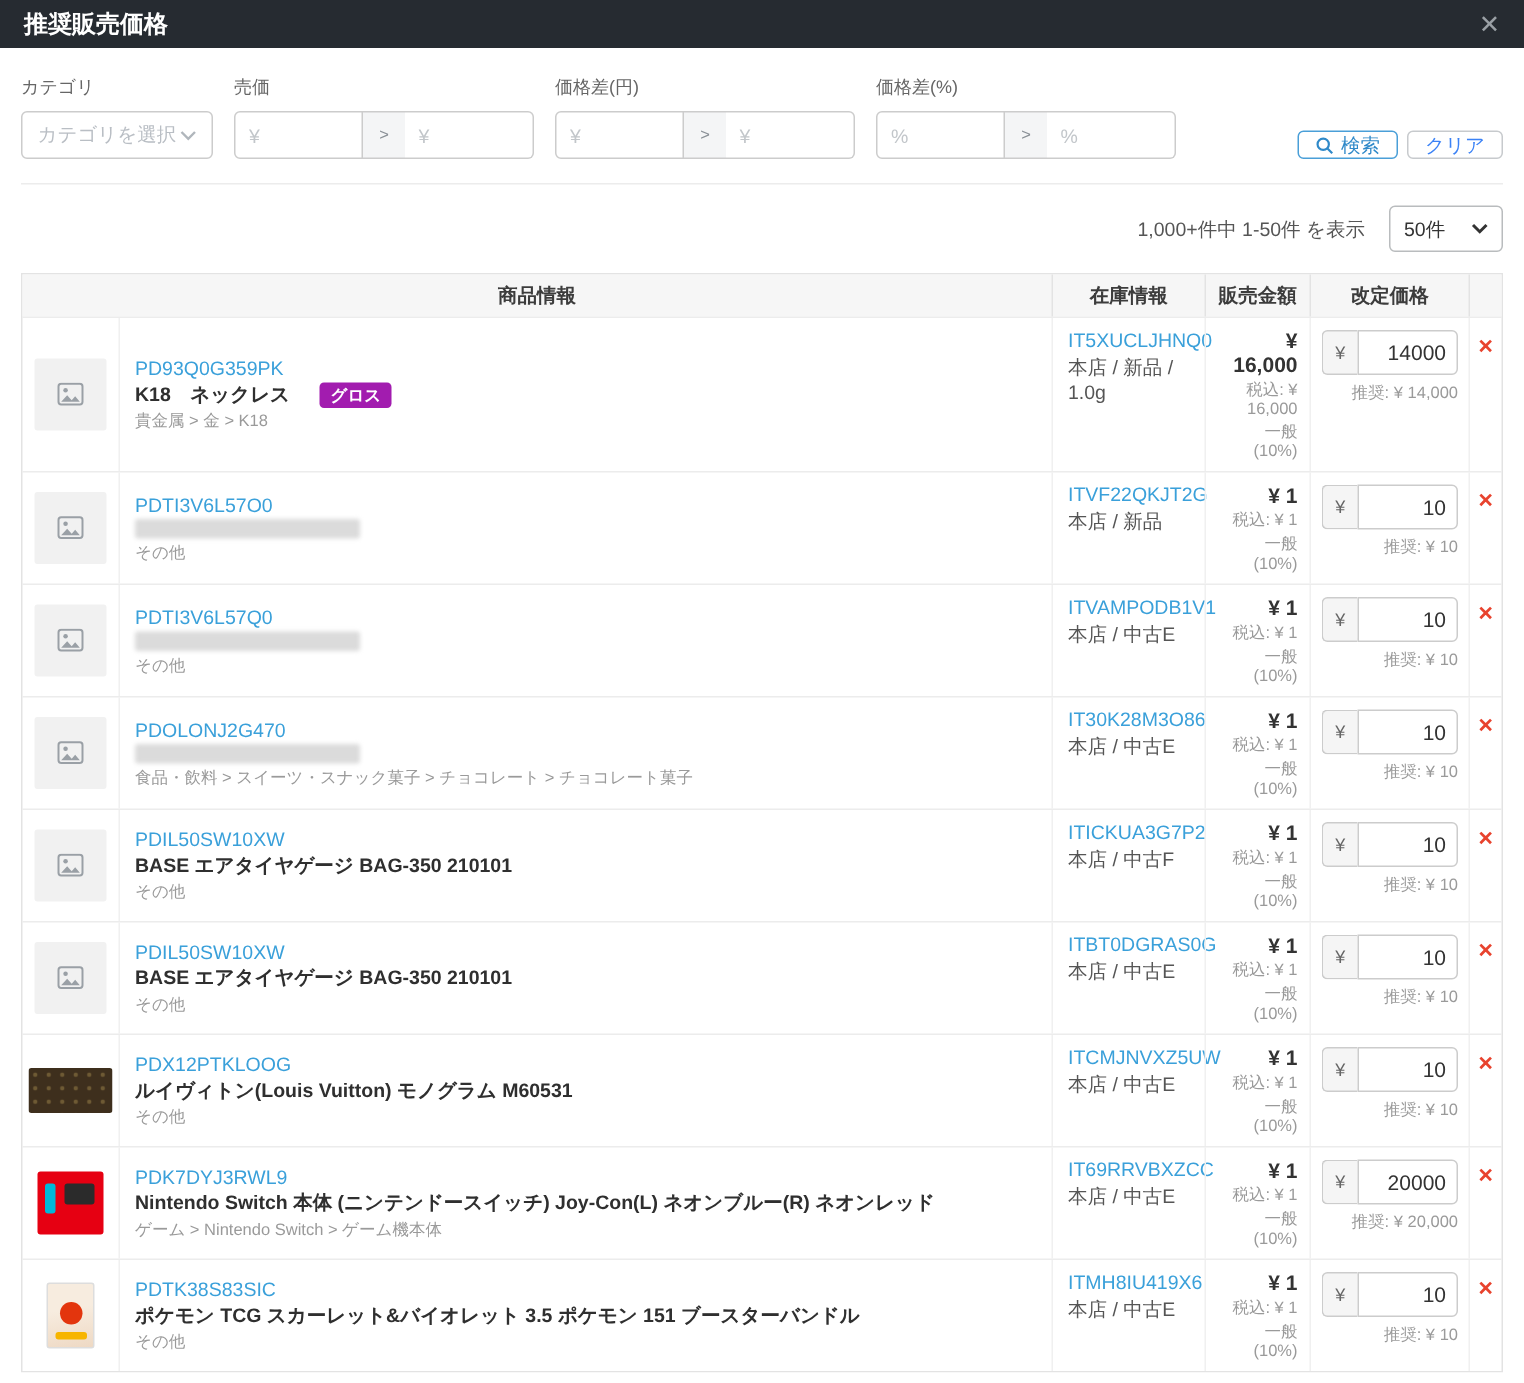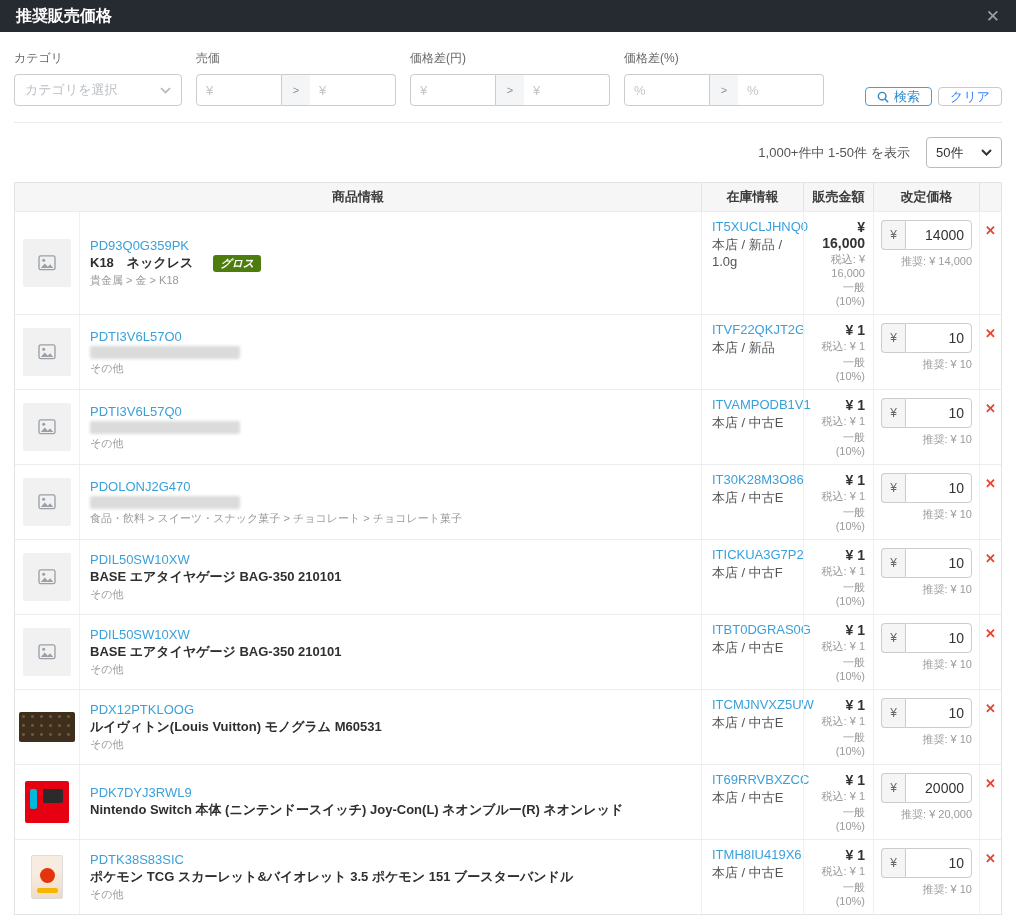--- a/index.html
+++ b/index.html
@@ -7,21 +7,21 @@
 
   
   .modal-header { background:#262b31; color:#fff; height:32px; display:flex; align-items:center; padding:0 16px; }
   .modal-title { font-size:16px; font-weight:bold; }
   .close-btn { margin-left:auto; background:none; border:none; color:#9aa0a5; font-size:17px; cursor:pointer; line-height:1; }
 
   
   .filters { display:flex; align-items:flex-end; gap:14px; padding:18px 14px 16px 14px; }
   .filter-group { display:flex; flex-direction:column; gap:7px; }
   .filter-label { font-size:12px; color:#666; }
-  .select-box { width:168px; height:32px; border:1px solid #ccc; border-radius:4px; display:flex; align-items:center; padding:0 10px; cursor:pointer; background:#fff; }
+  .select-box { width:128px; height:32px; border:1px solid #ccc; border-radius:4px; display:flex; align-items:center; padding:0 10px; cursor:pointer; background:#fff; }
   .select-box .ph { color:#b9bec4; font-size:13px; flex:1; }
   .range { display:flex; }
   .range input { width:86px; height:32px; border:1px solid #ccc; padding:0 9px; font-size:13px; outline:none; border-radius:4px 0 0 4px; font-family:inherit; }
   .range input:last-child { border-radius:0 4px 4px 0; border-left:none; }
   .range input::placeholder { color:#c2c6ca; }
   .range-sep { width:28px; height:32px; background:#f4f5f6; border-top:1px solid #ccc; border-bottom:1px solid #ccc; display:flex; align-items:center; justify-content:center; color:#8a9096; font-size:11px; }
   .filter-actions { margin-left:auto; display:flex; gap:6px; }
   .btn { height:19px; border-radius:4px; font-size:13px; cursor:pointer; background:#fff; display:inline-flex; align-items:center; gap:5px; padding:0 11px; font-family:inherit; }
   .btn-search { border:1px solid #4a9fd8; color:#2f89c9; }
   .btn-clear { border:1px solid #c7cacd; color:#3b82f6; }
@@ -50,21 +50,21 @@
   .thumb-switch::after { content:""; position:absolute; right:6px; top:8px; width:20px; height:14px; background:#2b2b2b; border-radius:2px; }
   .thumb-pokemon { width:32px; height:44px; background:linear-gradient(170deg,#f7ecdf 40%,#eed9c4); border:1px solid #ddd; }
   .thumb-pokemon::before { content:""; position:absolute; left:8px; top:12px; width:15px; height:15px; background:#e3350d; border-radius:50%; }
   .thumb-pokemon::after { content:""; position:absolute; left:5px; bottom:5px; width:21px; height:5px; background:#f7b500; border-radius:2px; }
 
   .cell-product { padding:6px 10px; display:flex; flex-direction:column; justify-content:center; gap:1px; }
   .p-code { font-size:13px; color:#3aa0da; text-decoration:none; }
   .p-name-line { display:flex; align-items:center; gap:20px; }
   .p-name { font-size:13px; color:#2f2f2f; font-weight:600; }
   .redacted { width:150px; height:13px; background:#dbdbdb; border-radius:2px; filter:blur(1.5px); margin:1px 0; }
-  .badge { background:#4d7c0f; color:#fff; font-size:11px; padding:1px 7px; border-radius:3px; font-weight:bold;font-style:italic; }
+  .badge { background:#a21caf; color:#fff; font-size:11px; padding:1px 7px; border-radius:3px; font-weight:bold; }
   .p-path { font-size:11px; color:#9a9a9a; }
 
   .cell-stock { padding:7px 10px; display:flex; flex-direction:column; justify-content:flex-start; gap:2px; }
   .s-code { font-size:13px; color:#3aa0da; text-decoration:none; }
   .s-detail { font-size:13px; color:#555; }
 
   .cell-amount { padding:7px 8px; text-align:right; }
   .a-main { font-size:14px; color:#333; font-weight:600; }
   .a-sub { font-size:11px; color:#9a9a9a; margin-top:1px; }
 
@@ -432,20 +432,21 @@
       <div class="thumb thumb-switch">
         
       </div>
     </div>
     <div class="cell-product">
       <a href="#" class="p-code">PDK7DYJ3RWL9</a>
       <div class="p-name-line">
         <span class="p-name">Nintendo Switch 本体 (ニンテンドースイッチ) Joy-Con(L) ネオンブルー(R) ネオンレッド</span>
 
       </div>
+      <span class="p-path">ゲーム &gt; Nintendo Switch &gt; ゲーム機本体</span>
     </div>
     <div class="cell-stock">
       <a href="#" class="s-code">IT69RRVBXZCC</a>
       <span class="s-detail">本店 / 中古E</span>
     </div>
     <div class="cell-amount">
       <div class="a-main">¥ 1</div>
       <div class="a-sub">税込: ¥ 1</div>
       <div class="a-sub">一般 (10%)</div>
     </div>

